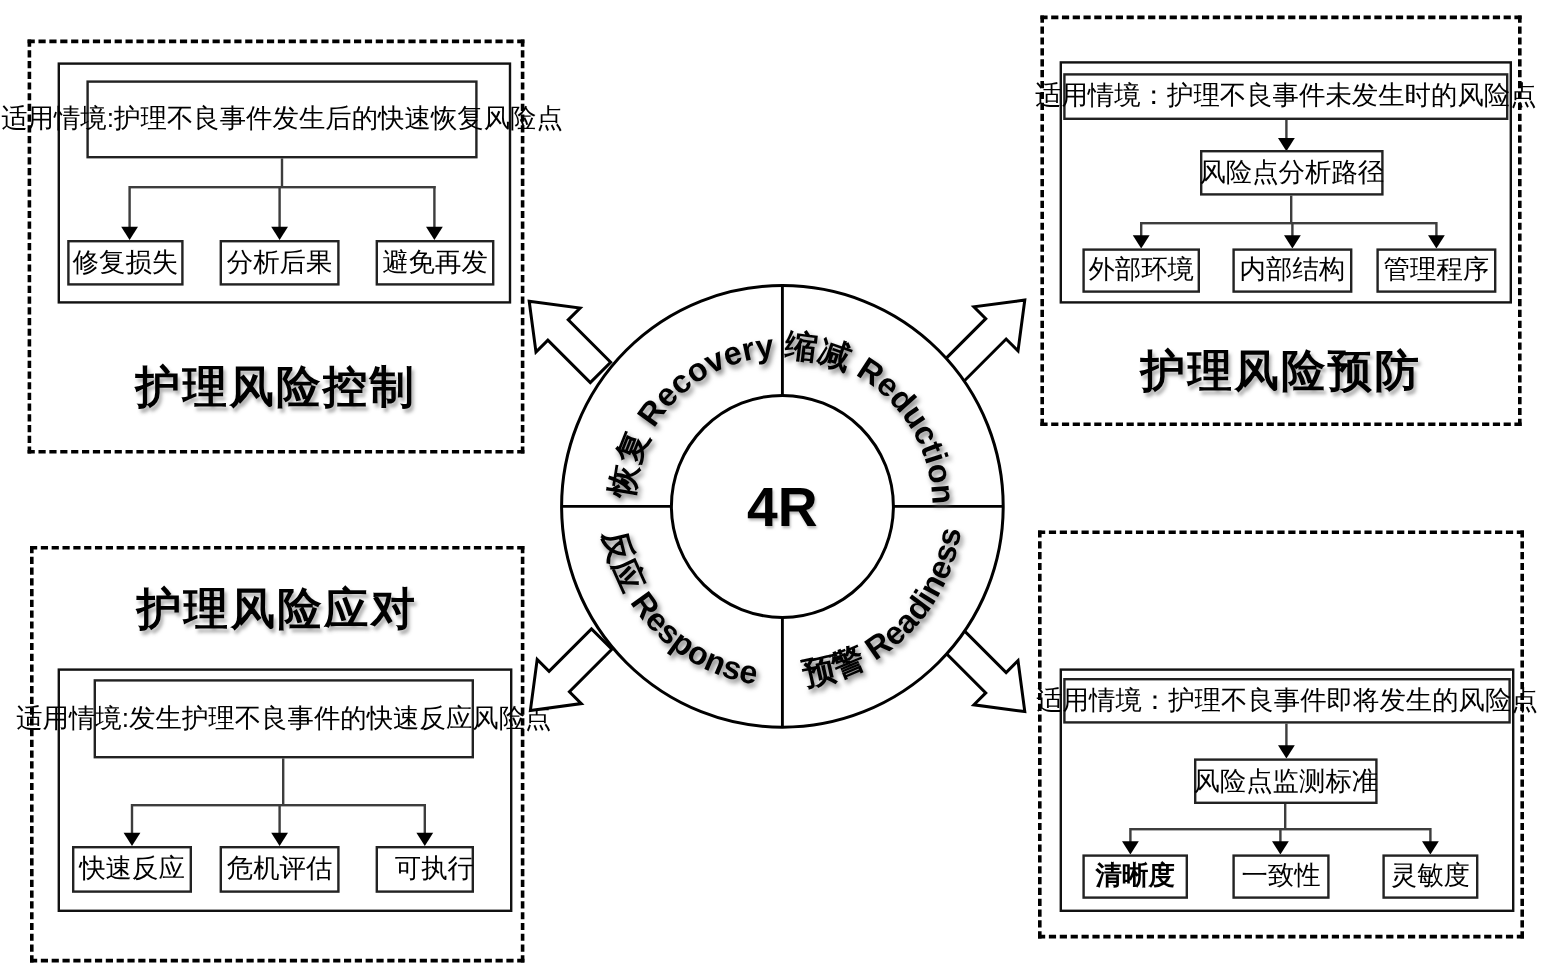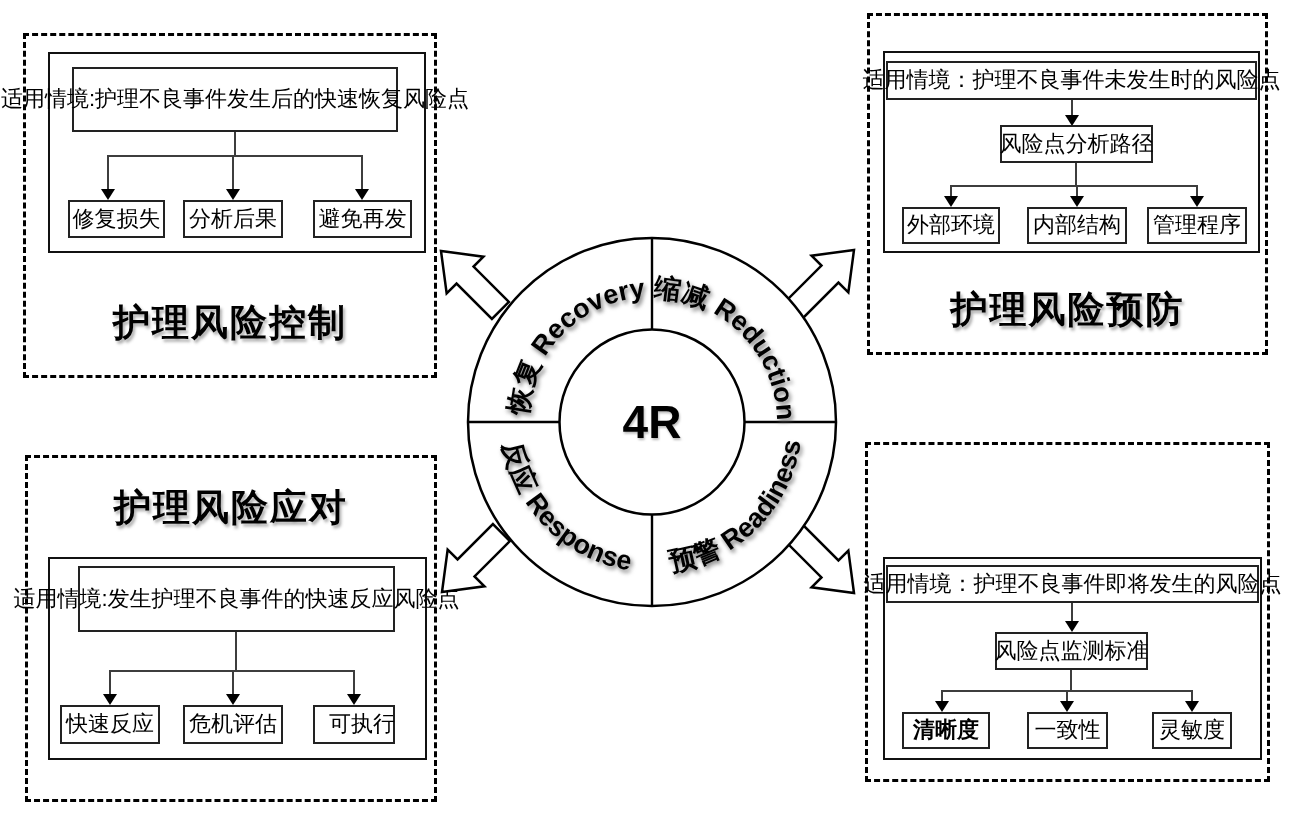--- a/index.html
+++ b/index.html
@@ -50,21 +50,21 @@
         <div>护理不良事件发生后的快速恢复风险点</div>
       </div>
       <div class="cl v" style="left:184px;top:78px;height:24px;"></div>
       <div class="cl h" style="left:58px;top:101px;width:255px;"></div>
       <div class="cl v" style="left:57px;top:101px;height:35px;"></div>
       <div class="cl v" style="left:182px;top:101px;height:35px;"></div>
       <div class="cl v" style="left:311px;top:101px;height:35px;"></div>
       <div class="ahead" style="left:51px;top:135px;"></div>
       <div class="ahead" style="left:176px;top:135px;"></div>
       <div class="ahead" style="left:305px;top:135px;"></div>
-      <div class="leaf" style="left:18px;top:146px;width:97px;height:38px;">修复损失</div>
+      <div class="leaf" style="left:6px;top:146px;width:97px;height:38px;">修复损失</div>
       <div class="leaf" style="left:133px;top:146px;width:100px;height:38px;">分析后果</div>
       <div class="leaf" style="left:263px;top:146px;width:99px;height:38px;font-family:Liberation Serif, serif;">避免再发</div>
     </div>
     <div class="ptitle" style="top:262px;">护理风险控制</div>
   </section>
 
   <section class="panel" style="left:867px;top:13px;width:401px;height:342px;">
     <div class="inner" style="left:13px;top:35px;width:377px;height:202px;">
       <div class="sit" style="left:1px;top:8px;width:371px;height:39px;">
         <div>适用情境：护理不良事件未发生时的风险点</div>

